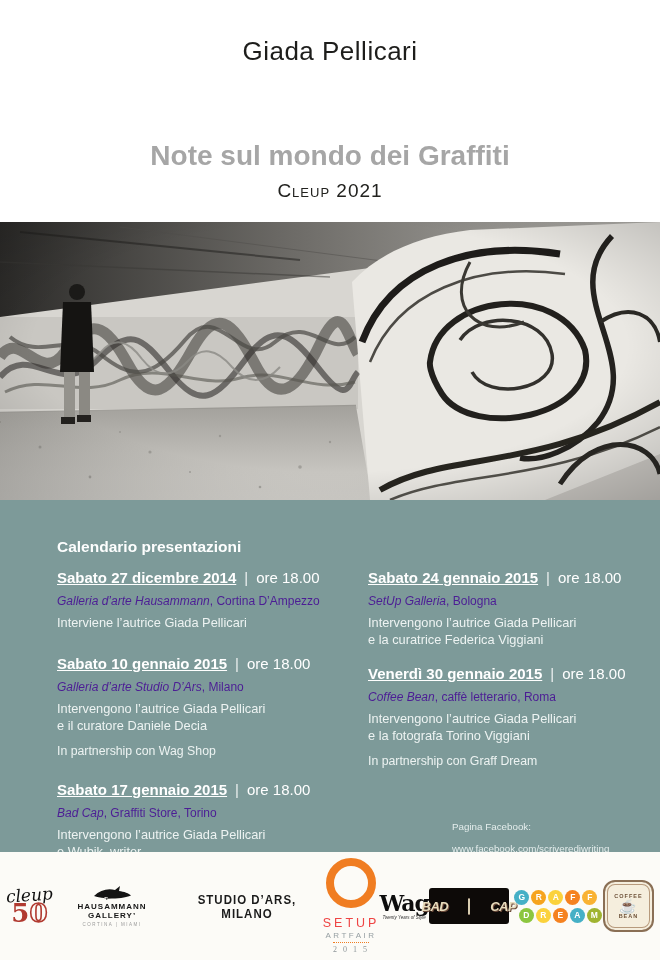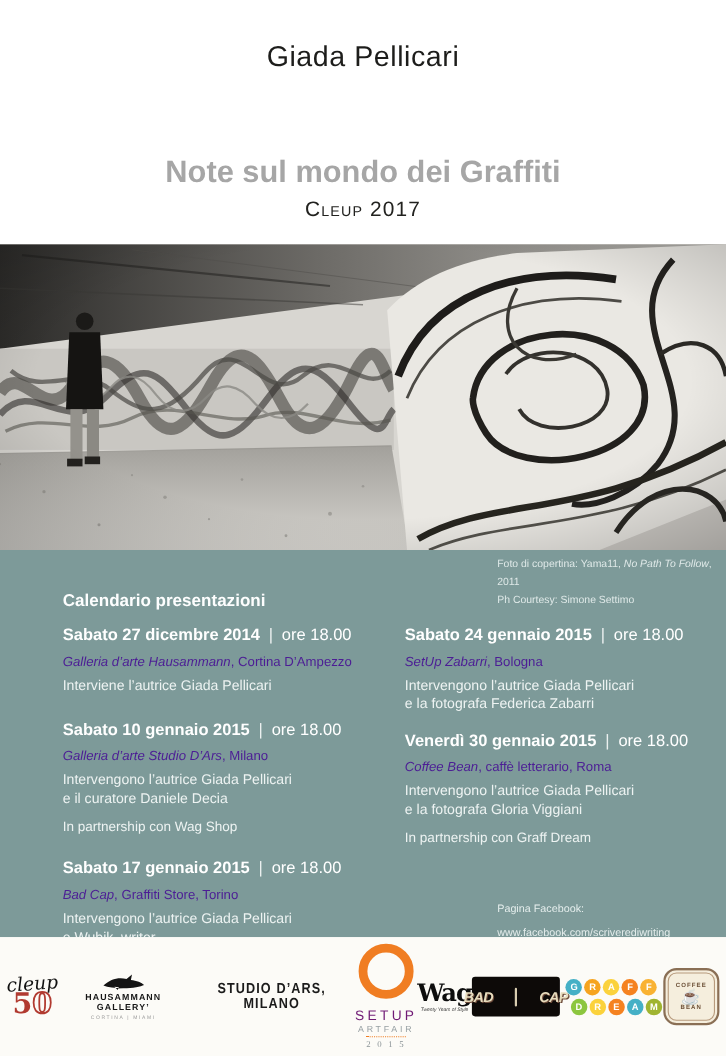--- a/index.html
+++ b/index.html
@@ -22,21 +22,21 @@
   .cal{position:absolute;top:500px;left:0;width:660px;height:352px;background:#7d9a99;color:#fff;}
   .credit{position:absolute;top:5px;left:452px;font-size:9.5px;line-height:1.75;color:#dfe9e8;}
   .cal-heading{position:absolute;top:38px;left:57px;font-size:15.5px;font-weight:700;color:#fdfefe;}
   .col{position:absolute;top:69px;}
   .col-left{left:57px;width:300px;}
   .col-right{left:368px;width:285px;}
   .event{margin:0 0 23px 0;}
   .col-right .event{margin-bottom:16px;}
   .event p{margin:0;}
   .event-date{font-size:15px;margin-bottom:8px !important;color:#fff;}
-  .event-date strong{font-weight:700;}
+  .event-date strong{font-weight:700;text-decoration:underline;}
   .sep{margin:0 8px;opacity:.85;font-weight:400;}
   .event-venue{font-size:12px;margin-bottom:7px !important;color:#4c1d95;}
   .event-desc{font-size:12.8px;line-height:1.32;color:#edf3f2;}
   .event-partnership{font-size:12.3px;margin-top:9px !important;color:#edf3f2;}
   .info{position:absolute;top:316px;left:452px;font-size:9.8px;line-height:2.2;color:#e4edec;}
 
   
   .ftr{position:absolute;top:852px;left:0;width:660px;height:108px;background:#fcfbf7;
        display:flex;align-items:center;justify-content:space-evenly;padding:0 6px;box-sizing:border-box;}
   .logo{display:flex;flex-direction:column;align-items:center;justify-content:center;text-align:center;}
@@ -49,21 +49,21 @@
 
   .haus-title{font-size:8px;font-weight:700;letter-spacing:1px;color:#161616;margin-top:2px;}
   .haus-sub{font-size:4.5px;letter-spacing:1.5px;color:#9a9a9a;margin-top:2px;}
 
   .dars-text{font-size:11.5px;font-weight:700;letter-spacing:1px;color:#1b1b1b;
              font-family:"Liberation Sans",sans-serif;transform:scaleY(1.15);}
 
   .setup-ring{width:34px;height:34px;border:8px solid #f07d22;border-radius:50%;position:relative;}
   .setup-ring::after{content:"";position:absolute;left:-10px;top:-10px;width:10px;height:8px;
                      background:#fcfbf7;transform:rotate(40deg);}
-  .setup-l1{font-size:12.5px;letter-spacing:3px;color:#701a75;margin-top:8px;text-align:right;}
+  .setup-l1{font-size:12.5px;letter-spacing:3px;color:#ef4444;margin-top:8px;text-align:right;}
   .setup-l2{font-size:8px;letter-spacing:2.5px;color:#97a0a3;margin-top:1px;}
   .setup-l3{font-size:8px;letter-spacing:2px;color:#8c9598;margin-top:2px;
             border-top:1px dotted #f07d22;padding-top:2px;font-family:Liberation Serif, serif;}
 
   .wag-text{font-family:"DejaVu Serif",serif;font-weight:700;font-size:22px;
             color:#0d0d0d;line-height:1;letter-spacing:-1px;}
   .wag-sub{font-size:4.5px;color:#333;margin-top:1px;font-style:italic;}
 
   .badcap{width:80px;height:36px;background:#0d0a08;border-radius:3px;display:flex;
           align-items:center;justify-content:center;gap:20px;}
@@ -83,21 +83,21 @@
   .bean-cup{font-size:14px;color:#7a5c43;line-height:1;}
 </style>
 </head>
 <body>
 
 <div class="poster">
 
   <div class="hdr">
     <div class="author">Giada Pellicari</div>
     <div class="subtitle">Note sul mondo dei Graffiti</div>
-    <div class="publisher">Cleup 2017</div>
+    <div class="publisher">Cleup 2021</div>
   </div>
 
   <div class="photo">
     <svg width="660" height="278" viewBox="0 0 660 278" preserveAspectRatio="none">
       <defs>
         <linearGradient id="ceil" x1="0" y1="0" x2="1" y2="0">
           <stop offset="0" stop-color="#2c2b29"></stop>
             <stop offset=".45" stop-color="#6e6c68"></stop>
             <stop offset="1" stop-color="#b8b6b1"></stop>
         </linearGradient>
@@ -168,24 +168,20 @@
         <rect x="61" y="195" width="14" height="7" fill="#23211e"></rect>
         <rect x="77" y="193" width="14" height="7" fill="#23211e"></rect>
       </g>
 
       <rect x="0" y="0" width="660" height="278" fill="url(#vig)"></rect>
     </svg>
   </div>
 
   <div class="cal">
 
-    <div class="credit">
-      <div><span>Foto di copertina: Yama11, </span><em>No Path To Follow</em><span>, 2011</span></div>
-      <div>Ph Courtesy: Simone Settimo</div>
-    </div>
 
     <div class="cal-heading">Calendario presentazioni</div>
 
     <div class="col col-left">
 
       <article class="event">
         <p class="event-date">
           <strong>Sabato 27 dicembre 2014</strong><span class="sep">|</span><span>ore 18.00</span>
         </p>
         <p class="event-venue">
@@ -225,38 +221,38 @@
 
     </div>
 
     <div class="col col-right">
 
       <article class="event">
         <p class="event-date">
           <strong>Sabato 24 gennaio 2015</strong><span class="sep">|</span><span>ore 18.00</span>
         </p>
         <p class="event-venue">
-          <em>SetUp Zabarri</em><span>, Bologna</span>
+          <em>SetUp Galleria</em><span>, Bologna</span>
         </p>
         <p class="event-desc">
           <span>Intervengono l’autrice Giada Pellicari</span><br>
-          <span>e la fotografa Federica Zabarri</span>
+          <span>e la curatrice Federica Viggiani</span>
         </p>
       </article>
 
       <article class="event">
         <p class="event-date">
           <strong>Venerdì 30 gennaio 2015</strong><span class="sep">|</span><span>ore 18.00</span>
         </p>
         <p class="event-venue">
           <em>Coffee Bean</em><span>, caffè letterario, Roma</span>
         </p>
         <p class="event-desc">
           <span>Intervengono l’autrice Giada Pellicari</span><br>
-          <span>e la fotografa Gloria Viggiani</span>
+          <span>e la fotografa Torino Viggiani</span>
         </p>
         <p class="event-partnership">In partnership con Graff Dream</p>
       </article>
 
     </div>
 
     <div class="info">
       <div>Pagina Facebook: www.facebook.com/scriverediwriting</div>
     </div>
   </div>

